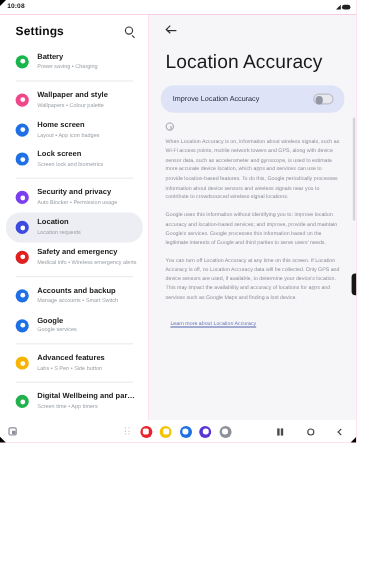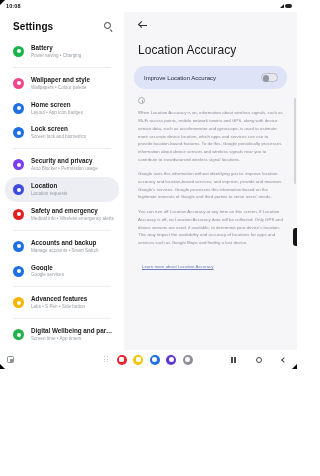--- a/index.html
+++ b/index.html
@@ -97,21 +97,21 @@
     content: ""; position: absolute; left: 1px; top: 4.5px;
     width: 8px; height: 1px; background: #2b2b2b;
   }
   .back-arrow::after {
     content: ""; position: absolute; left: 1px; top: 2.4px;
     width: 4px; height: 4px;
     border-left: 1px solid #2b2b2b; border-bottom: 1px solid #2b2b2b;
     transform: rotate(45deg);
   }
   .detail-title {
-    font-size: 12px; color: #1b1b1b; letter-spacing: .05px;
+    font-size: 16px; color: #1b1b1b; letter-spacing: .05px;
     padding: 13px 4px 9px 4px; line-height: 1.2;
   }
 
   .toggle-card {
     background: #dfe3f7; border-radius: 11px;
     display: flex; align-items: center; justify-content: space-between;
     padding: 7px 9px 7px 10px;
     cursor: pointer;
   }
   .toggle-card-label { font-size: 6px; color: #1d2339; font-weight: normal; }

